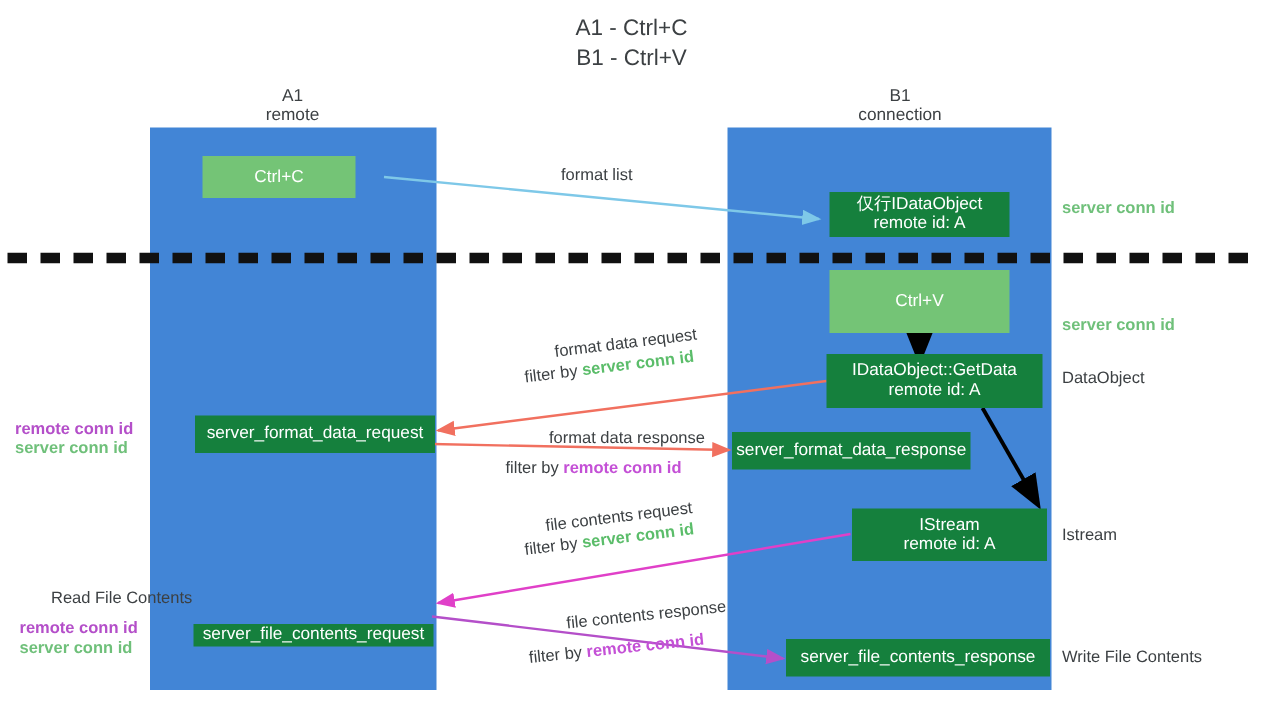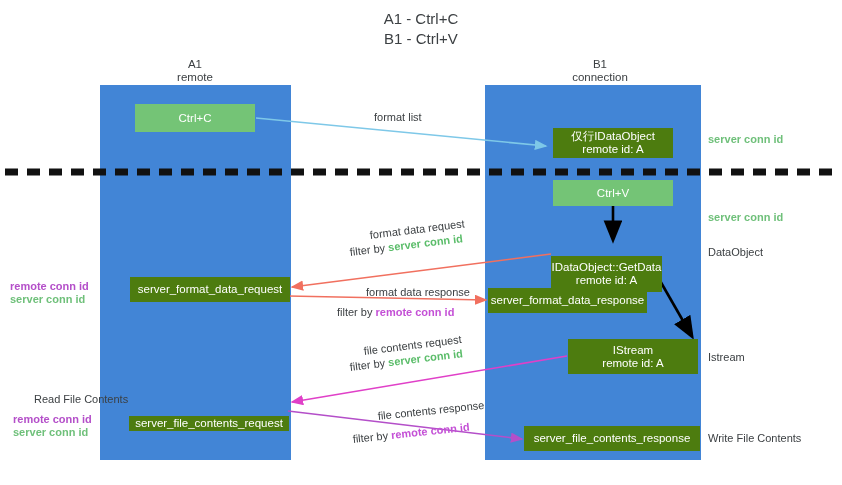--- a/index.html
+++ b/index.html
@@ -29,21 +29,21 @@
   }
 
   
   .box {
     position:absolute; box-sizing:border-box;
     display:flex; align-items:center; justify-content:center;
     text-align:center; color:#ffffff; font-size:11.5px; line-height:13px;
     white-space:pre;
   }
   .box.green { background:#74c476; }
-  .box.orange { background:#4d7c0f; }
+  .box.orange { background:#15803d; }
 
   .edgelabel {
     position:absolute; font-size:11px; line-height:14px; color:#3c4043;
     white-space:pre;
   }
   .edgelabel .g { color:#5bbd6a; font-weight:bold; }
   .edgelabel .p { color:#c450d6; font-weight:bold; }
 
   .sidelabel {
     position:absolute; font-size:11px; line-height:14px;
@@ -98,28 +98,28 @@
 
     <line x1="551" y1="254" x2="292" y2="287" stroke="#f1705f" stroke-width="1.6" marker-end="url(#ah-red)"></line>
 
     <line x1="288" y1="296" x2="486" y2="300" stroke="#f1705f" stroke-width="1.6" marker-end="url(#ah-red)"></line>
 
     <line x1="567" y1="356" x2="292" y2="402" stroke="#e040c8" stroke-width="1.6" marker-end="url(#ah-magenta)"></line>
 
     <line x1="288" y1="411" x2="522" y2="439" stroke="#b44fc9" stroke-width="1.6" marker-end="url(#ah-purple)"></line>
   </svg>
 
-  <div class="box green" style="left:135px; top:104px; width:120px; height:28px;">Ctrl+C</div>
+  <div class="box green" style="left:135px; top:104px; width:102px; height:28px;">Ctrl+C</div>
 
   <div class="box orange" style="left:553px; top:128px; width:120px; height:30px;">仅行IDataObject
 remote id: A</div>
 
-  <div class="box green" style="left:553px; top:180px; width:120px; height:26px;">Ctrl+V</div>
+  <div class="box green" style="left:553px; top:180px; width:120px; height:42px;">Ctrl+V</div>
 
-  <div class="box orange" style="left:551px; top:236px; width:111px; height:36px;margin-top:20px;">IDataObject::GetData
+  <div class="box orange" style="left:551px; top:236px; width:144px; height:36px;">IDataObject::GetData
 remote id: A</div>
 
   <div class="box orange" style="left:130px; top:277px; width:160px; height:25px;">server_format_data_request</div>
 
   <div class="box orange" style="left:488px; top:288px; width:159px; height:25px;text-align:center;">server_format_data_response</div>
 
   <div class="box orange" style="left:568px; top:339px; width:130px; height:35px;">IStream
 remote id: A</div>
 
   <div class="box orange" style="left:129px; top:416px; width:160px; height:15px;">server_file_contents_request</div>

